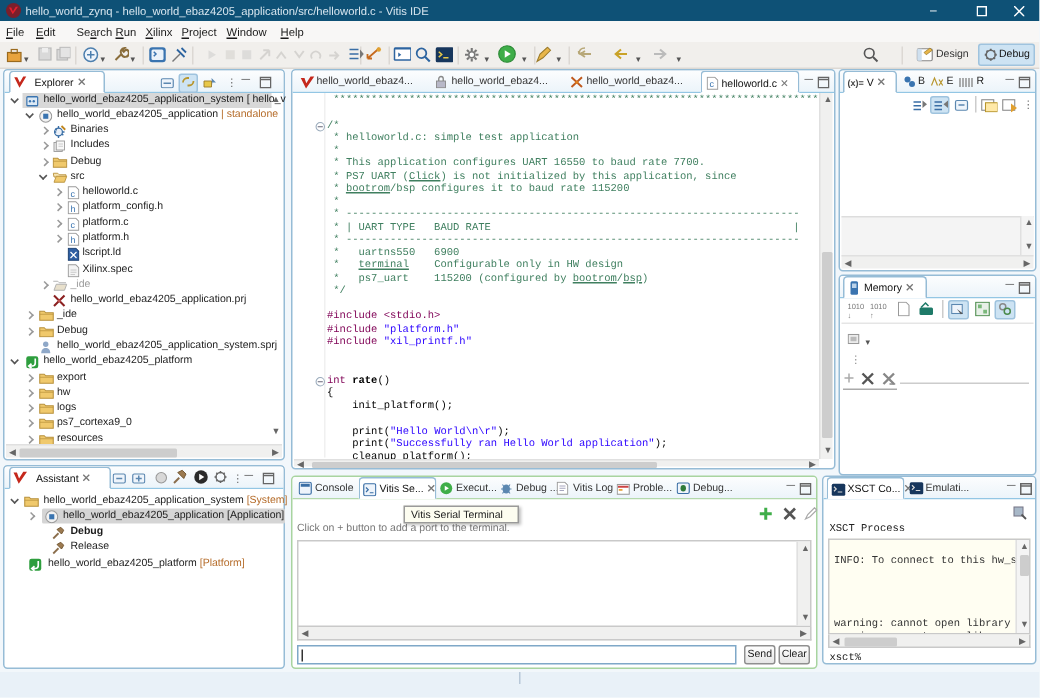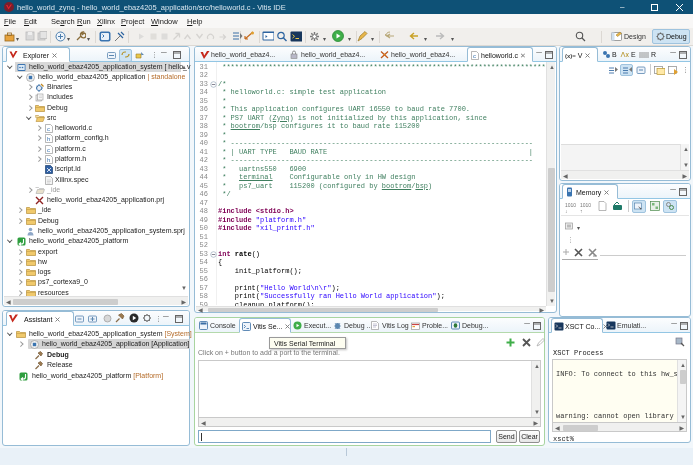--- a/index.html
+++ b/index.html
@@ -12,21 +12,21 @@
 .panel{position:absolute;background:#fff;border:1px solid #96bcd6;border-radius:3px}
 .tabbar{position:absolute;left:0;top:0;right:0;height:15px;background:linear-gradient(#fcfdfe,#ecf4fa);border-bottom:1.5px solid #93c6e4;border-radius:2px 2px 0 0}
 .tab{position:absolute;top:0;height:15px;font-size:7px;color:#333;padding-top:3.5px;white-space:nowrap}
 .tab.active{background:#fff;border:1px solid #96bcd6;border-bottom:1px solid #fff;border-radius:3px 3px 0 0;color:#111}
 .trow{position:absolute;height:10px;white-space:nowrap;font-size:7px;color:#1c1c1c}
 .ar{position:absolute;width:3.5px;height:3.5px;border-right:1.2px solid #999;border-top:1.2px solid #999;transform:rotate(45deg);top:2.5px}
 .ad{position:absolute;width:3.5px;height:3.5px;border-right:1.3px solid #555;border-bottom:1.3px solid #555;transform:rotate(45deg);top:1.5px}
 .ic{position:absolute;top:0.5px}
 .or{color:#b56c2a}
 .cw{white-space:pre;font-family:"Liberation Mono",monospace;font-size:7px;line-height:8.5px;color:#000}
-.cg{color:#3f7f5f}.cb{color:#2a00ff}.ck{color:#7f0055;font-weight:bold}
+.cg{color:#3f7f5f}.cb{color:#2a00ff}.ck{color:#7f0055;font-weight:normal}
 .cl{text-decoration:underline}
 .gut{white-space:pre;font-family:"Liberation Mono",monospace;font-size:7px;line-height:8.5px;color:#888;text-align:right}
 .sbv{position:absolute;background:#f0f0ef;border-left:1px solid #e0e0e0}
 .sbh{position:absolute;background:#f0f0ef;border-top:1px solid #e0e0e0}
 .thumb{position:absolute;background:#cdcdcd;border-radius:1px}
 .sar{position:absolute;font-size:6px;color:#666;line-height:6px}
 .wbtn{position:absolute;font-size:7px;text-align:center;background:linear-gradient(#fefefe,#e6e6e6);border:1px solid #8f8f8f;border-radius:2px;padding-top:2px}
 </style></head><body>
 <div id="titlebar">
 <svg class="abs" style="left:4px;top:2px" width="10" height="10" viewBox="0 0 10 10">
@@ -501,65 +501,36 @@
 <div class="tab active" style="left:272px;width:66px;padding-left:13px"><span class="ic" style="left:3px;top:2.5px"><svg width="8" height="9" viewBox="0 0 8 9">
             <path d="M0.5 0.5 h5 l2 2 v6 h-7 z" fill="#fff" stroke="#9a9a9a" stroke-width="0.7"></path>
             <text x="2" y="7" font-size="6" fill="#3a74b0" font-family="Liberation Sans">c</text>
           </svg></span>helloworld.c <span style="color:#777">✕</span></div>
 <span class="abs" style="right:14px;top:1px;color:#666;font-size:8px">─</span>
 <svg class="abs" style="right:3px;top:4px" width="8" height="8" viewBox="0 0 8 8">
         <rect x="0.5" y="0.5" width="7" height="7" fill="none" stroke="#666" stroke-width="1"></rect>
         <path d="M0.5 2 h7" stroke="#666" stroke-width="1"></path>
       </svg>
 </div>
-<div class="gut abs" style="left:2px;top:15.5px;width:11px">31
-32
-33
-34
-35
-36
-37
-38
-39
-40
-41
-42
-43
-44
-45
-46
-47
-48
-49
-50
-51
-52
-53
-54
-55
-56
-57
-58
-59</div>
 <div class="abs" style="left:21px;top:15px;width:1px;height:243px;background:#f0f0f0"></div>
 <svg class="abs" style="left:14.5px;top:33.5px" width="7" height="7" viewBox="0 0 7 7">
       <circle cx="3.5" cy="3.5" r="2.8" fill="#fff" stroke="#9ab" stroke-width="0.7"></circle>
       <path d="M1.8 3.5 h3.4" stroke="#667" stroke-width="0.8"></path>
     </svg>
 <svg class="abs" style="left:14.5px;top:203.5px" width="7" height="7" viewBox="0 0 7 7">
       <circle cx="3.5" cy="3.5" r="2.8" fill="#fff" stroke="#9ab" stroke-width="0.7"></circle>
       <path d="M1.8 3.5 h3.4" stroke="#667" stroke-width="0.8"></path>
     </svg>
 <div class="cw abs" style="left:23px;top:15.5px;width:328px;overflow:hidden"><span class="cg"> ******************************************************************************/</span>
 
 <span class="cg">/*</span>
 <span class="cg"> * helloworld.c: simple test application</span>
 <span class="cg"> *</span>
 <span class="cg"> * This application configures UART 16550 to baud rate 7700.</span>
-<span class="cg"> * PS7 UART (<span class="cl">Zynq</span>) is not initialized by this application, since</span>
+<span class="cg"> * PS7 UART (<span class="cl">Click</span>) is not initialized by this application, since</span>
 <span class="cg"> * <span class="cl">bootrom</span>/bsp configures it to baud rate 115200</span>
 <span class="cg"> *</span>
 <span class="cg"> * ------------------------------------------------------------------------</span>
 <span class="cg"> * | UART TYPE   BAUD RATE                                                |</span>
 <span class="cg"> * ------------------------------------------------------------------------</span>
 <span class="cg"> *   uartns550   6900</span>
 <span class="cg"> *   <span class="cl">terminal</span>    Configurable only in HW design</span>
 <span class="cg"> *   ps7_uart    115200 (configured by <span class="cl">bootrom</span>/<span class="cl">bsp</span>)</span>
 <span class="cg"> */</span>
 

